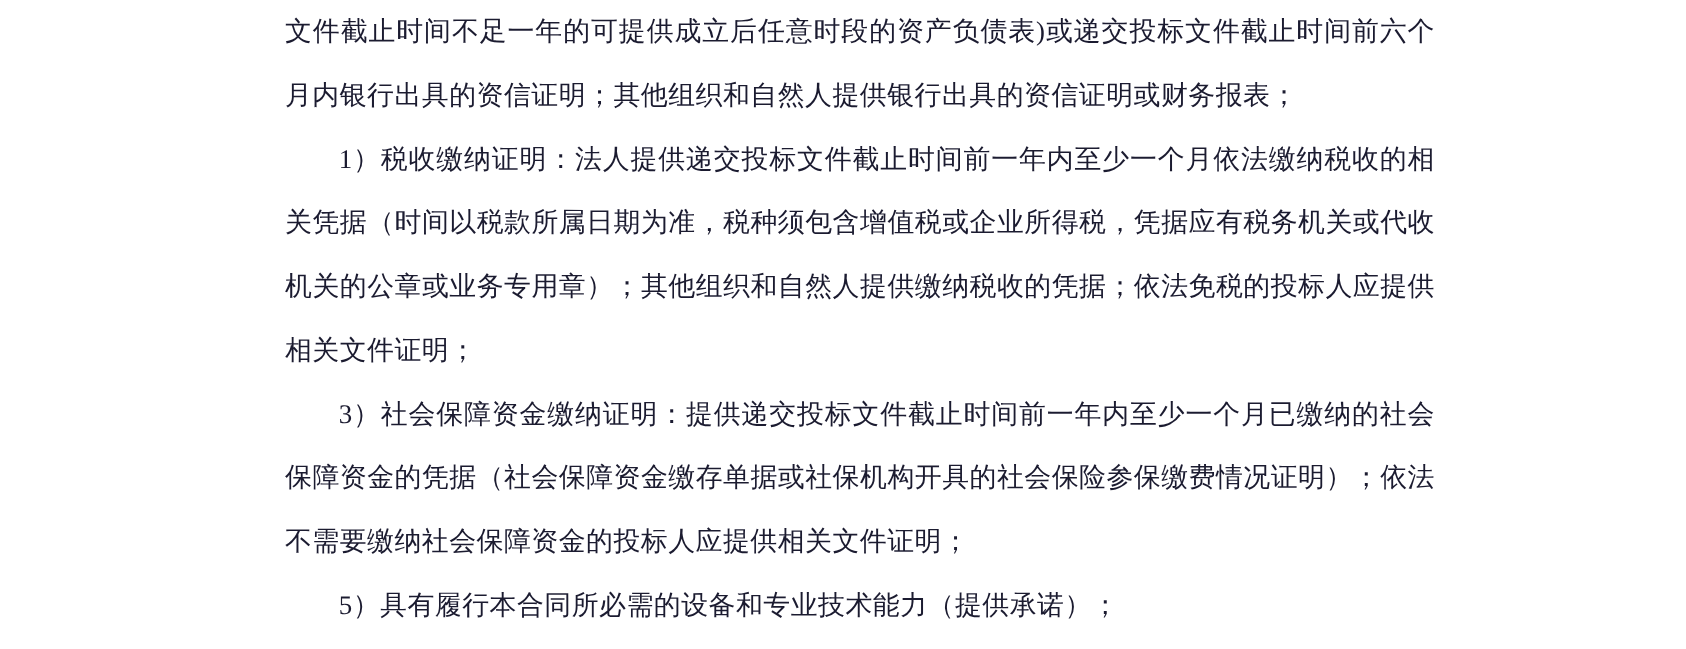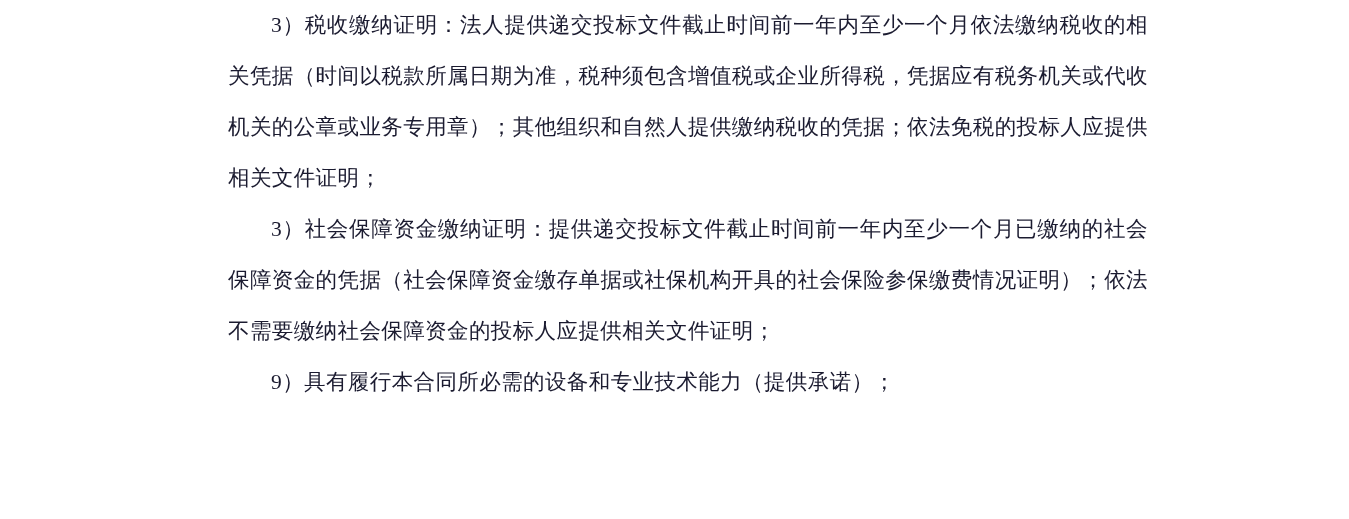--- a/index.html
+++ b/index.html
@@ -45,17 +45,18 @@
   }
   .para.cont {
     text-indent: 0;
   }
 </style>
 </head>
 <body>
 
 <div class="page">
   <div class="doc-body">
-    <p class="para indent">3）税收缴纳证明：法人提供递交投标文件截止时间前一年内至少一个月依法缴纳税收的相关凭据（时间以税款所属日期为准，税种须包含增值税或企业所得税，凭据应有税务机关或代收机关的公章或业务专用章）；其他组织和自然人提供缴纳税收的凭据；依法免税的投标人应提供相关文件证明；</p>
+    <p class="para cont">文件截止时间不足一年的可提供成立后任意时段的资产负债表)或递交投标文件截止时间前六个月内银行出具的资信证明；其他组织和自然人提供银行出具的资信证明或财务报表；</p>
+    <p class="para indent">1）税收缴纳证明：法人提供递交投标文件截止时间前一年内至少一个月依法缴纳税收的相关凭据（时间以税款所属日期为准，税种须包含增值税或企业所得税，凭据应有税务机关或代收机关的公章或业务专用章）；其他组织和自然人提供缴纳税收的凭据；依法免税的投标人应提供相关文件证明；</p>
     <p class="para indent">3）社会保障资金缴纳证明：提供递交投标文件截止时间前一年内至少一个月已缴纳的社会保障资金的凭据（社会保障资金缴存单据或社保机构开具的社会保险参保缴费情况证明）；依法不需要缴纳社会保障资金的投标人应提供相关文件证明；</p>
-    <p class="para indent">9）具有履行本合同所必需的设备和专业技术能力（提供承诺）；</p>
+    <p class="para indent">5）具有履行本合同所必需的设备和专业技术能力（提供承诺）；</p>
   </div>
 </div>
 
 </body></html>

